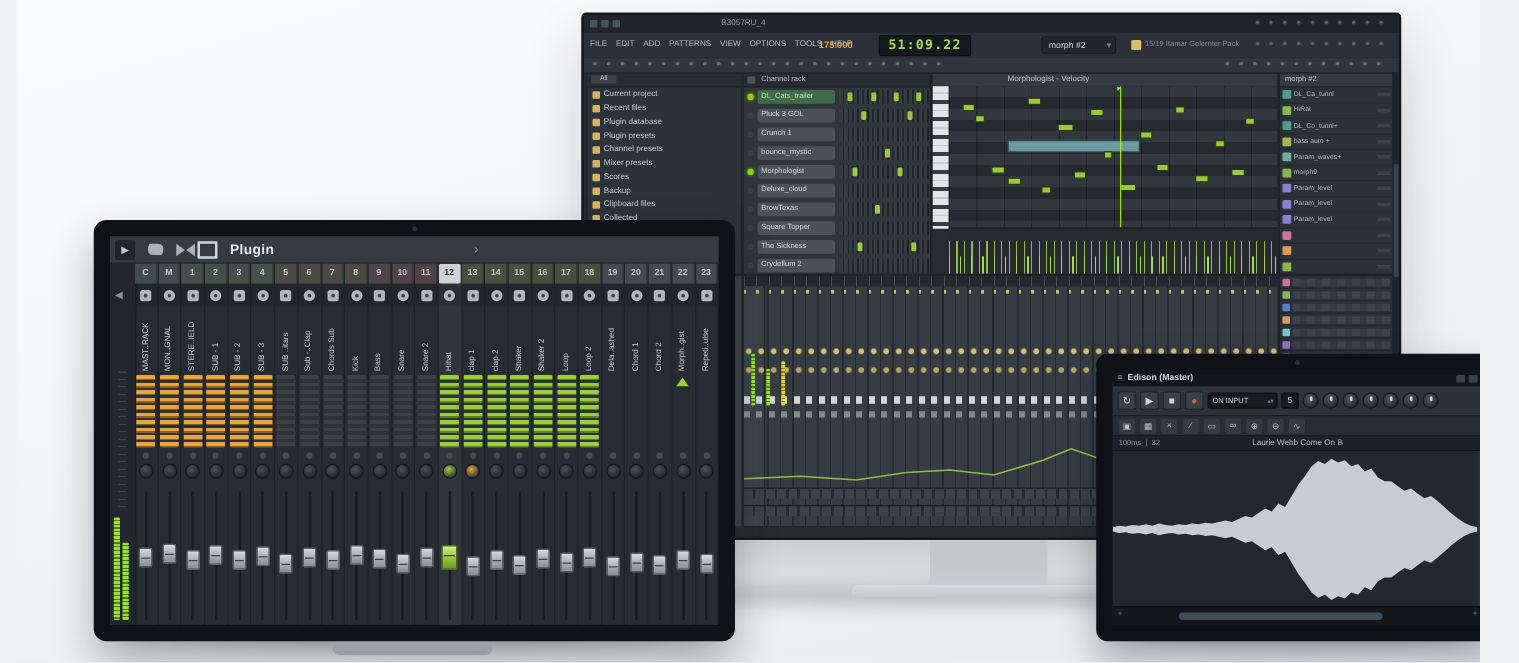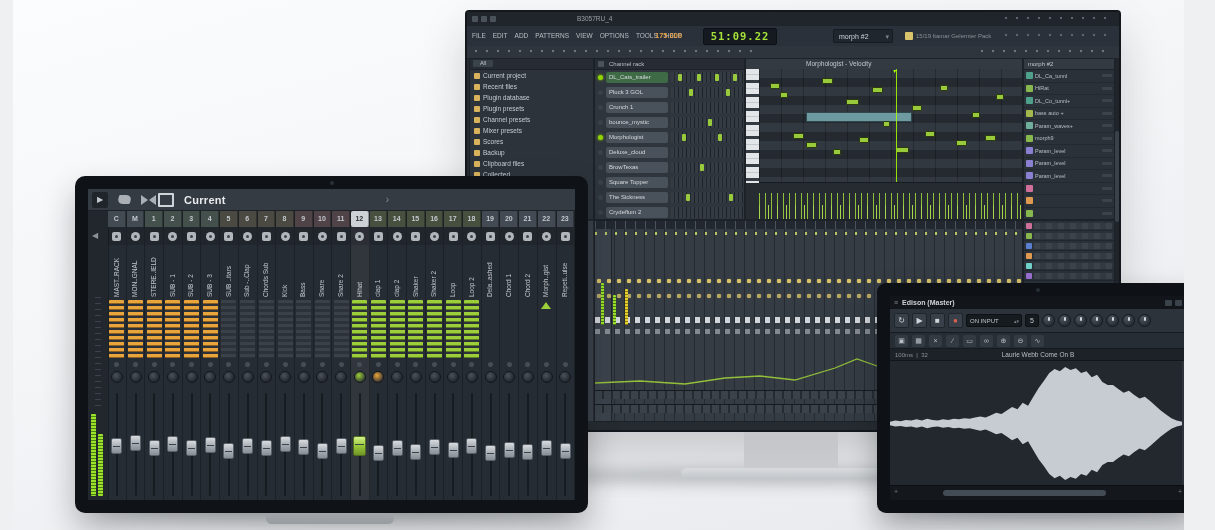--- a/index.html
+++ b/index.html
@@ -595,21 +595,21 @@
 
   <div class="tabL-stand"></div>
   <div class="tabL">
     <span class="cam"></span>
     <div class="tm-screen">
       <div class="tm-topbar">
         <span class="tm-playbox">▶</span>
         <span class="icon-wing"></span>
         <span class="icon-bowtie"></span>
         <span class="icon-frame"></span>
-        <span class="tm-mode">Current</span>
+        <span class="tm-mode">Plugin</span>
         <span class="tm-chev">›</span>
       </div>
       <div class="tm-gutter">
         <span class="gut-speaker">◀</span>
         <span class="gut-ruler"></span>
         <span class="gut-meter" style="left:3px;height:82px;"></span>
         <span class="gut-meter" style="left:10px;height:62px;"></span>
       </div>
       <div class="tm-cols" id="tm-cols">
           <div class="tm-col">

